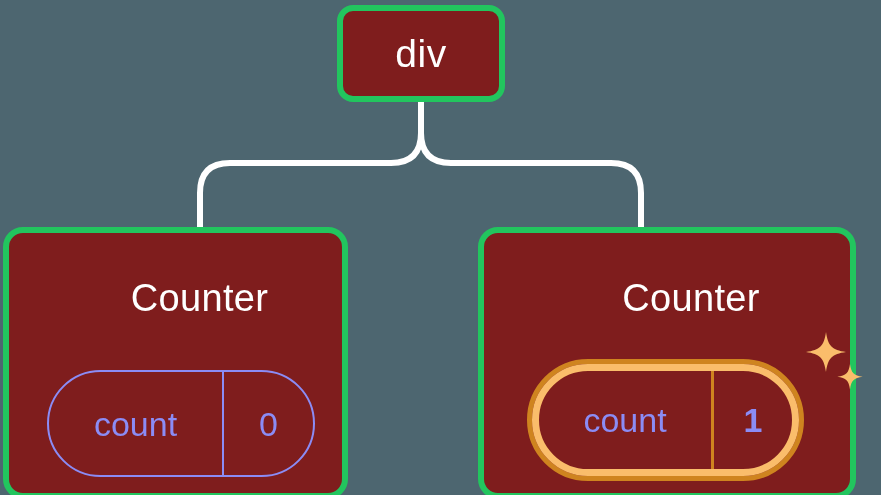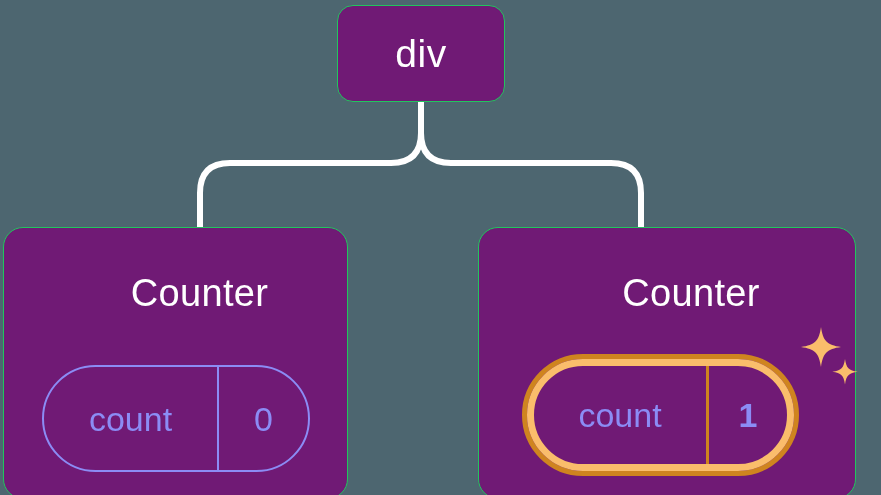--- a/index.html
+++ b/index.html
@@ -25,22 +25,22 @@
     left: 0;
     top: 0;
     width: 881px;
     height: 495px;
     pointer-events: none;
   }
 
   
   .node {
     position: absolute;
-    background: #701a75;
-    border: 1px solid #22c55e;
+    background: #7f1d1d;
+    border: 6px solid #22c55e;
     border-radius: 20px;
     box-sizing: border-box;
   }
 
   #node-div {
     left: 337px;
     top: 5px;
     width: 168px;
     height: 97px;
     border-radius: 16px;

